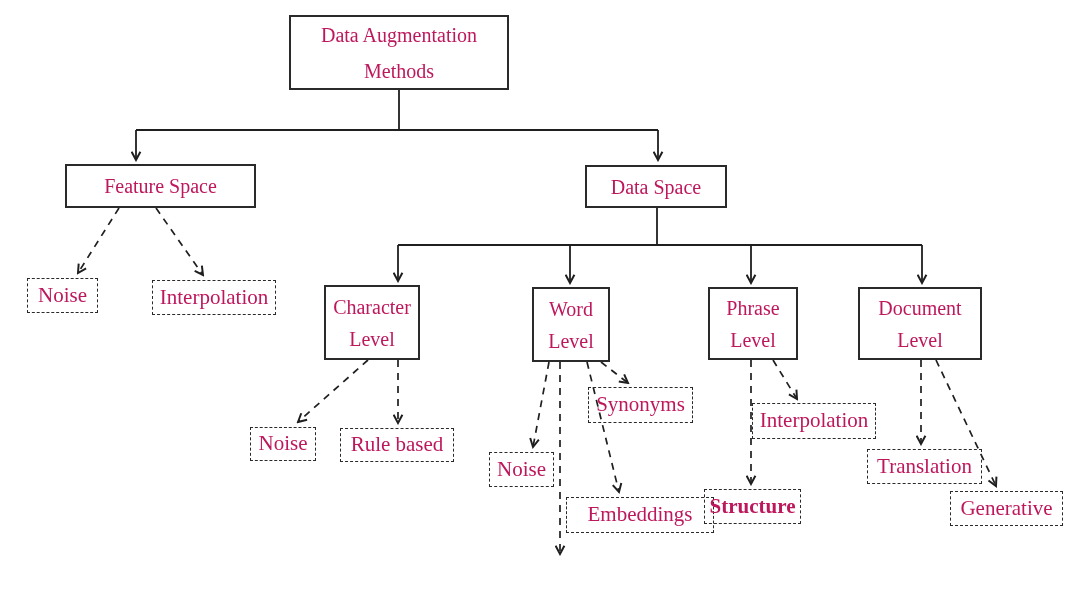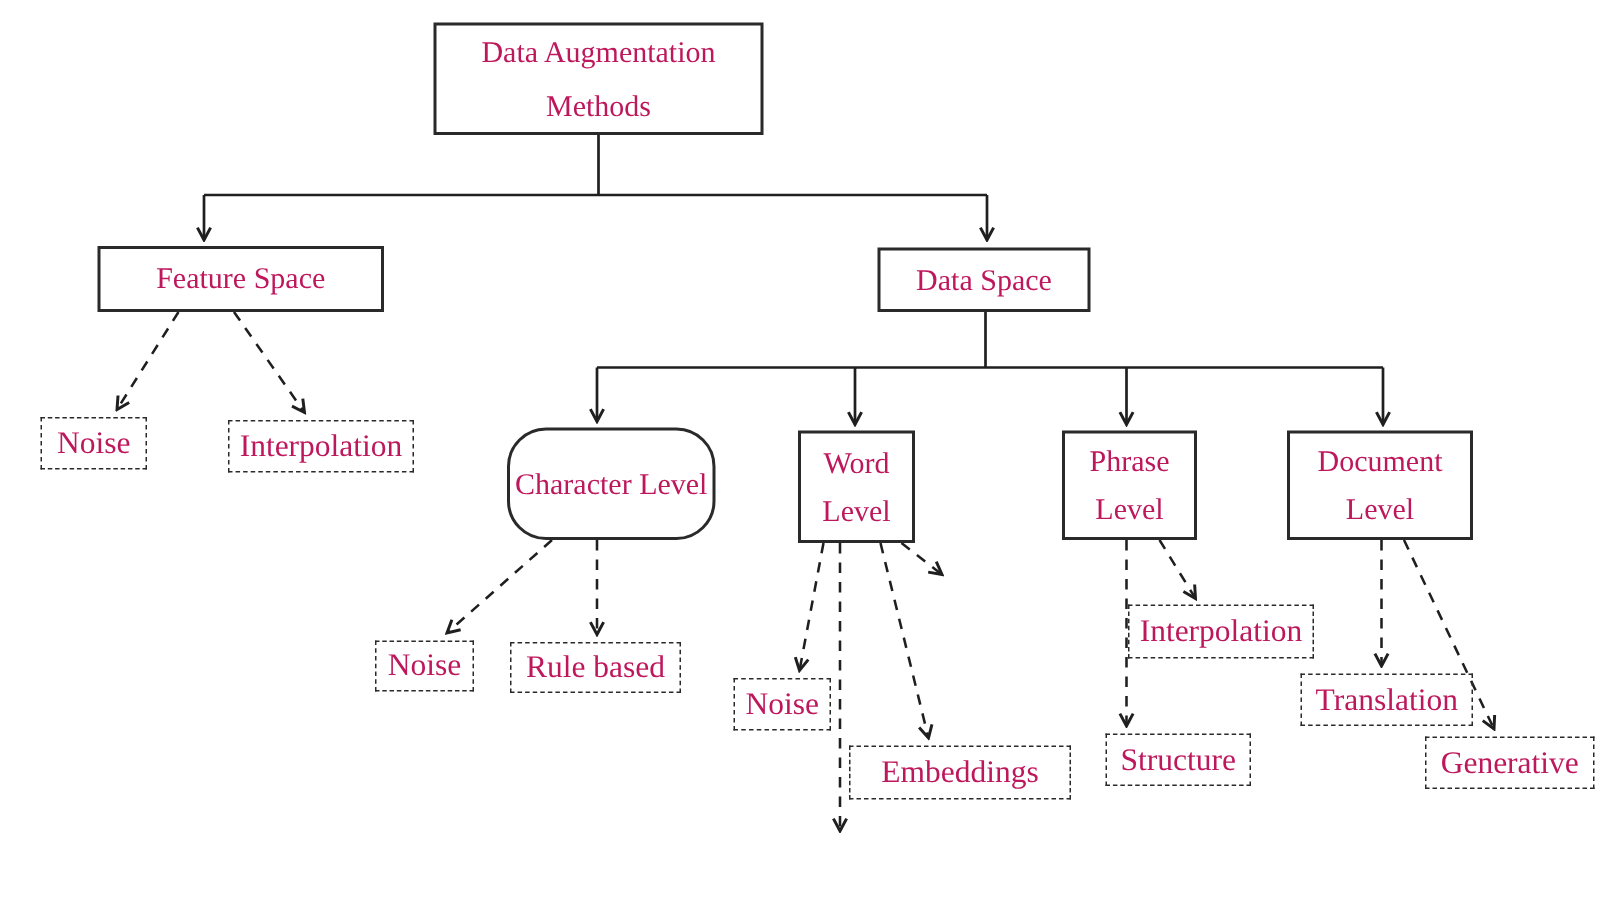--- a/index.html
+++ b/index.html
@@ -98,43 +98,44 @@
     <path class="dashed" d="M921,360 V444" marker-end="url(#arrow)"></path>
     <path class="dashed" d="M936,360 L996,486" marker-end="url(#arrow)"></path>
   </svg>
 
   <div class="node solid root" style="left:289px; top:15px; width:220px; height:75px;">Data Augmentation Methods</div>
 
   <div class="node solid" style="left:65px; top:164px; width:191px; height:44px;">Feature Space</div>
 
   <div class="node solid" style="left:585px; top:165px; width:142px; height:43px;">Data Space</div>
 
-  <div class="node solid" style="left:338px; top:285px; width:139px; height:75px;border-radius:26px;">Character Level</div>
+  <div class="node solid" style="left:324px; top:285px; width:96px; height:75px;">Character Level</div>
 
   <div class="node solid" style="left:532px; top:287px; width:78px; height:75px;">Word Level</div>
 
   <div class="node solid" style="left:708px; top:287px; width:90px; height:73px;">Phrase Level</div>
 
   <div class="node solid" style="left:858px; top:287px; width:124px; height:73px;">Document Level</div>
 
   <div class="node dashed" style="left:27px; top:278px; width:71px; height:35px;">Noise</div>
 
   <div class="node dashed" style="left:152px; top:280px; width:124px; height:35px;">Interpolation</div>
 
   <div class="node dashed" style="left:250px; top:427px; width:66px; height:34px;">Noise</div>
 
   <div class="node dashed" style="left:340px; top:428px; width:114px; height:34px;">Rule based</div>
 
+  <div class="node dashed" style="left:588px; top:387px; width:105px; height:36px;">Synonyms</div>
 
   <div class="node dashed" style="left:489px; top:452px; width:65px; height:35px;">Noise</div>
 
   <div class="node dashed" style="left:566px; top:497px; width:148px; height:36px;">Embeddings</div>
 
 
   <div class="node dashed" style="left:752px; top:403px; width:124px; height:36px;">Interpolation</div>
 
-  <div class="node dashed" style="left:737px; top:489px; width:97px; height:35px;">Structure</div>
+  <div class="node dashed" style="left:704px; top:489px; width:97px; height:35px;font-weight:bold;">Structure</div>
 
   <div class="node dashed" style="left:867px; top:449px; width:115px; height:35px;">Translation</div>
 
   <div class="node dashed" style="left:950px; top:491px; width:113px; height:35px;">Generative</div>
 
 </div>
 
 </body></html>

